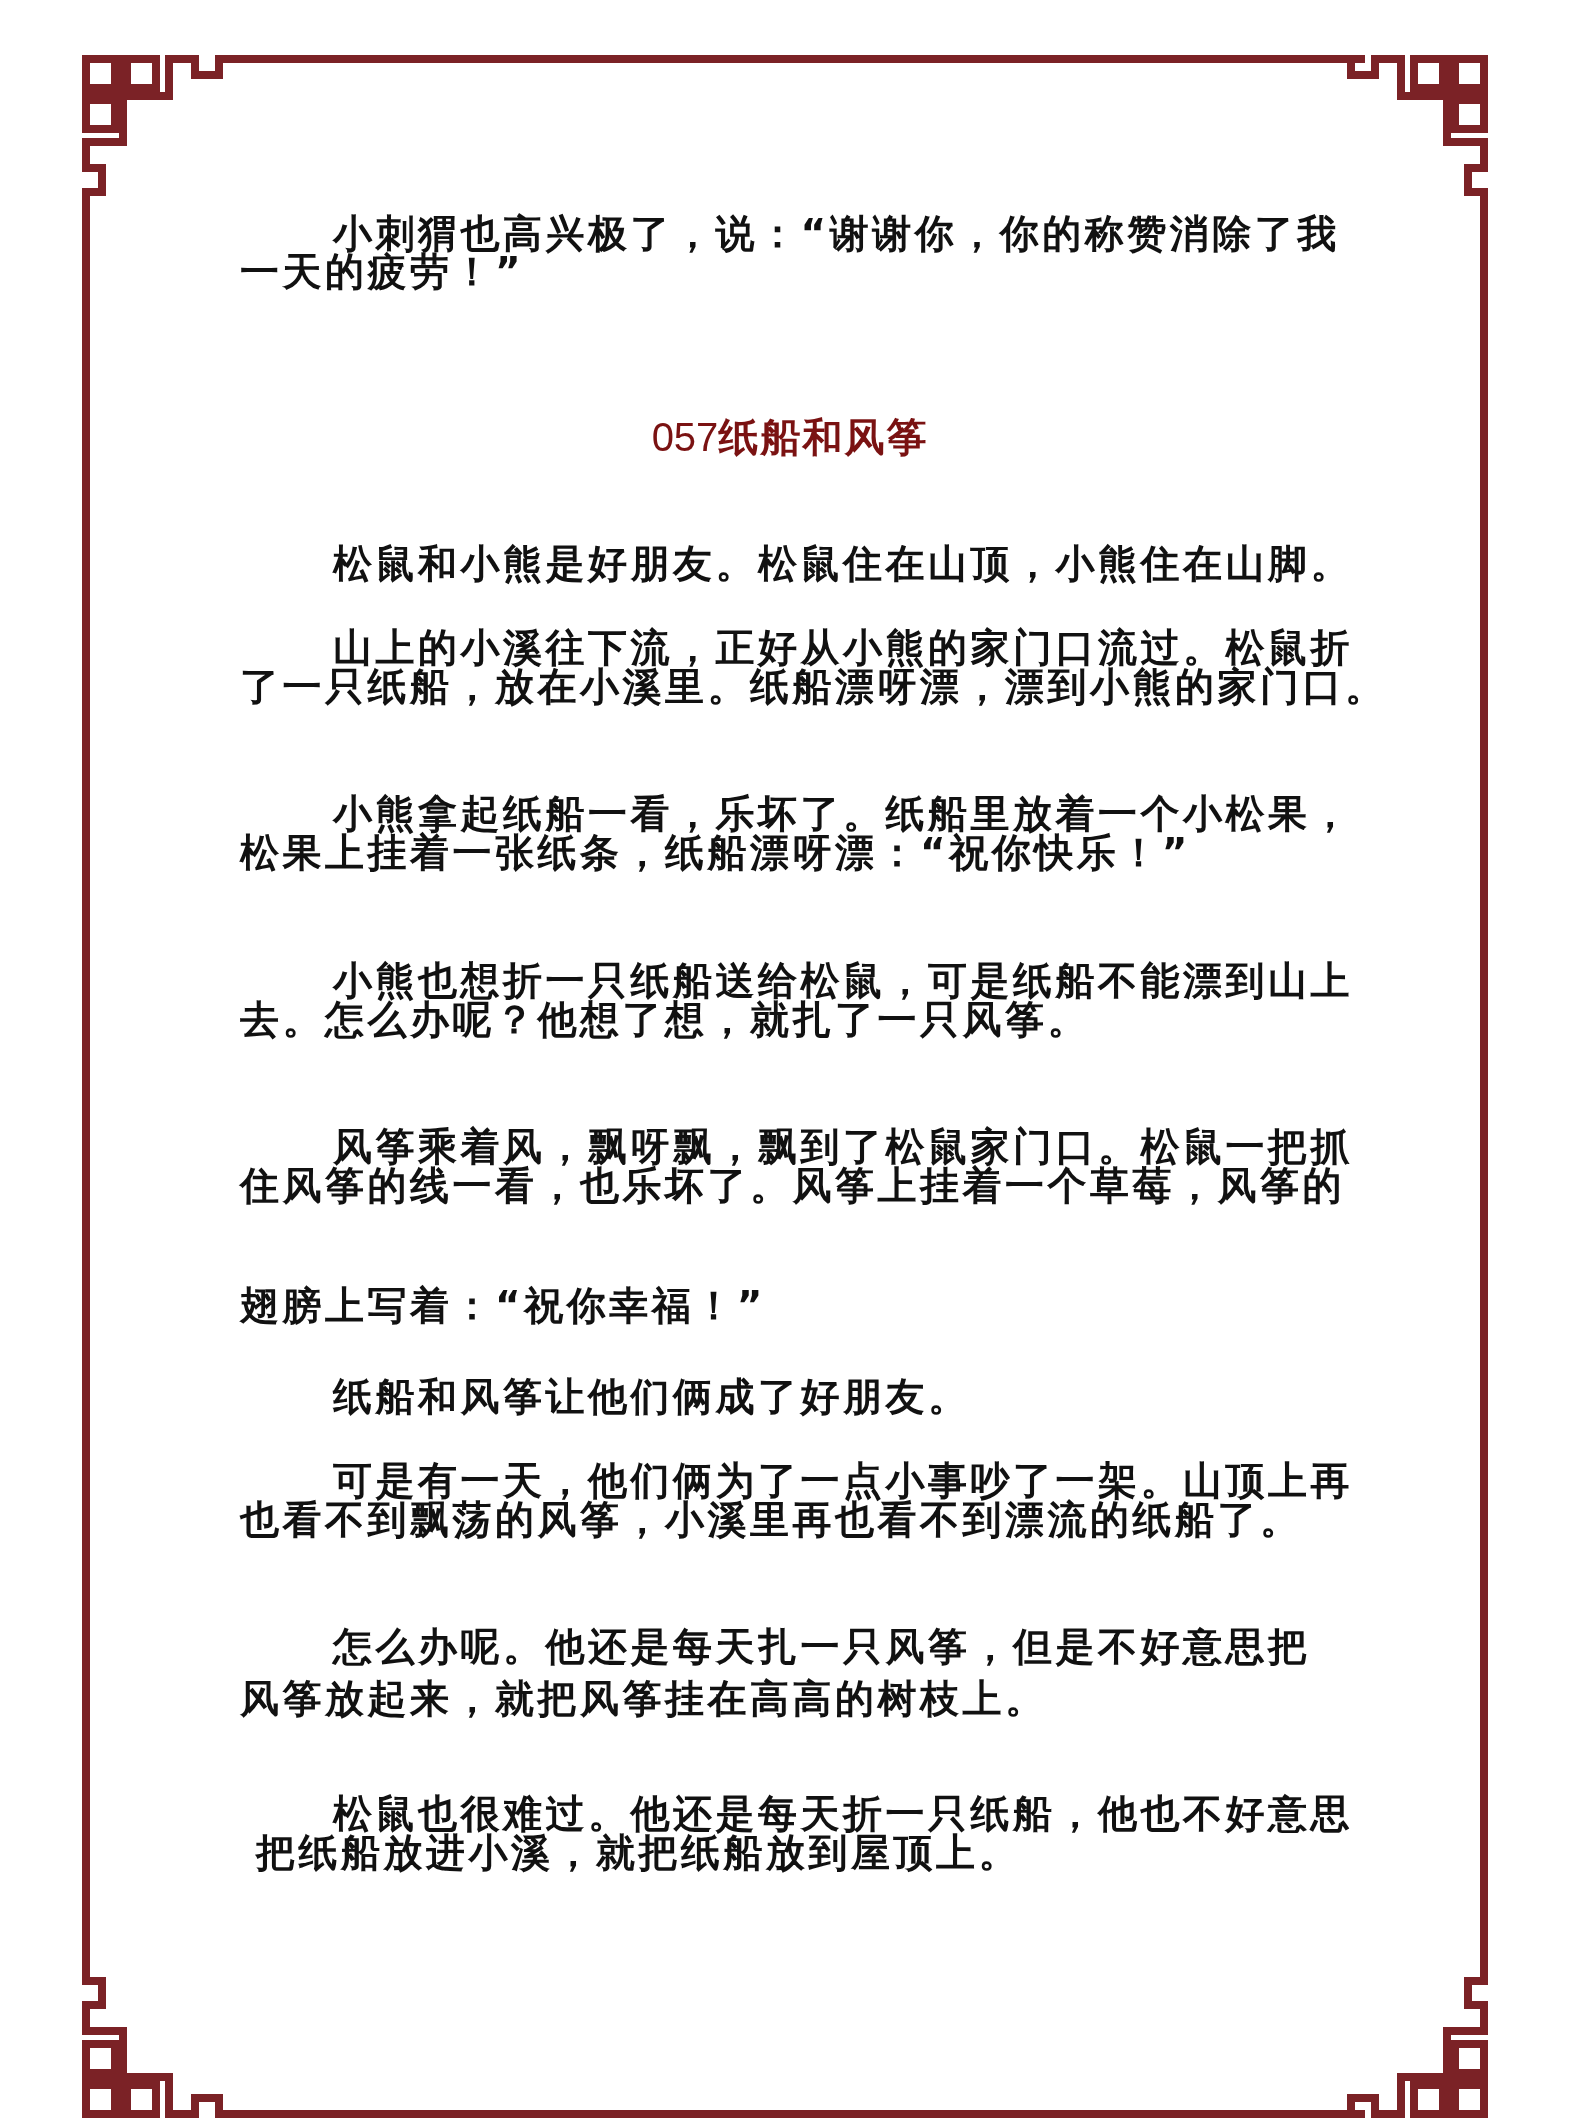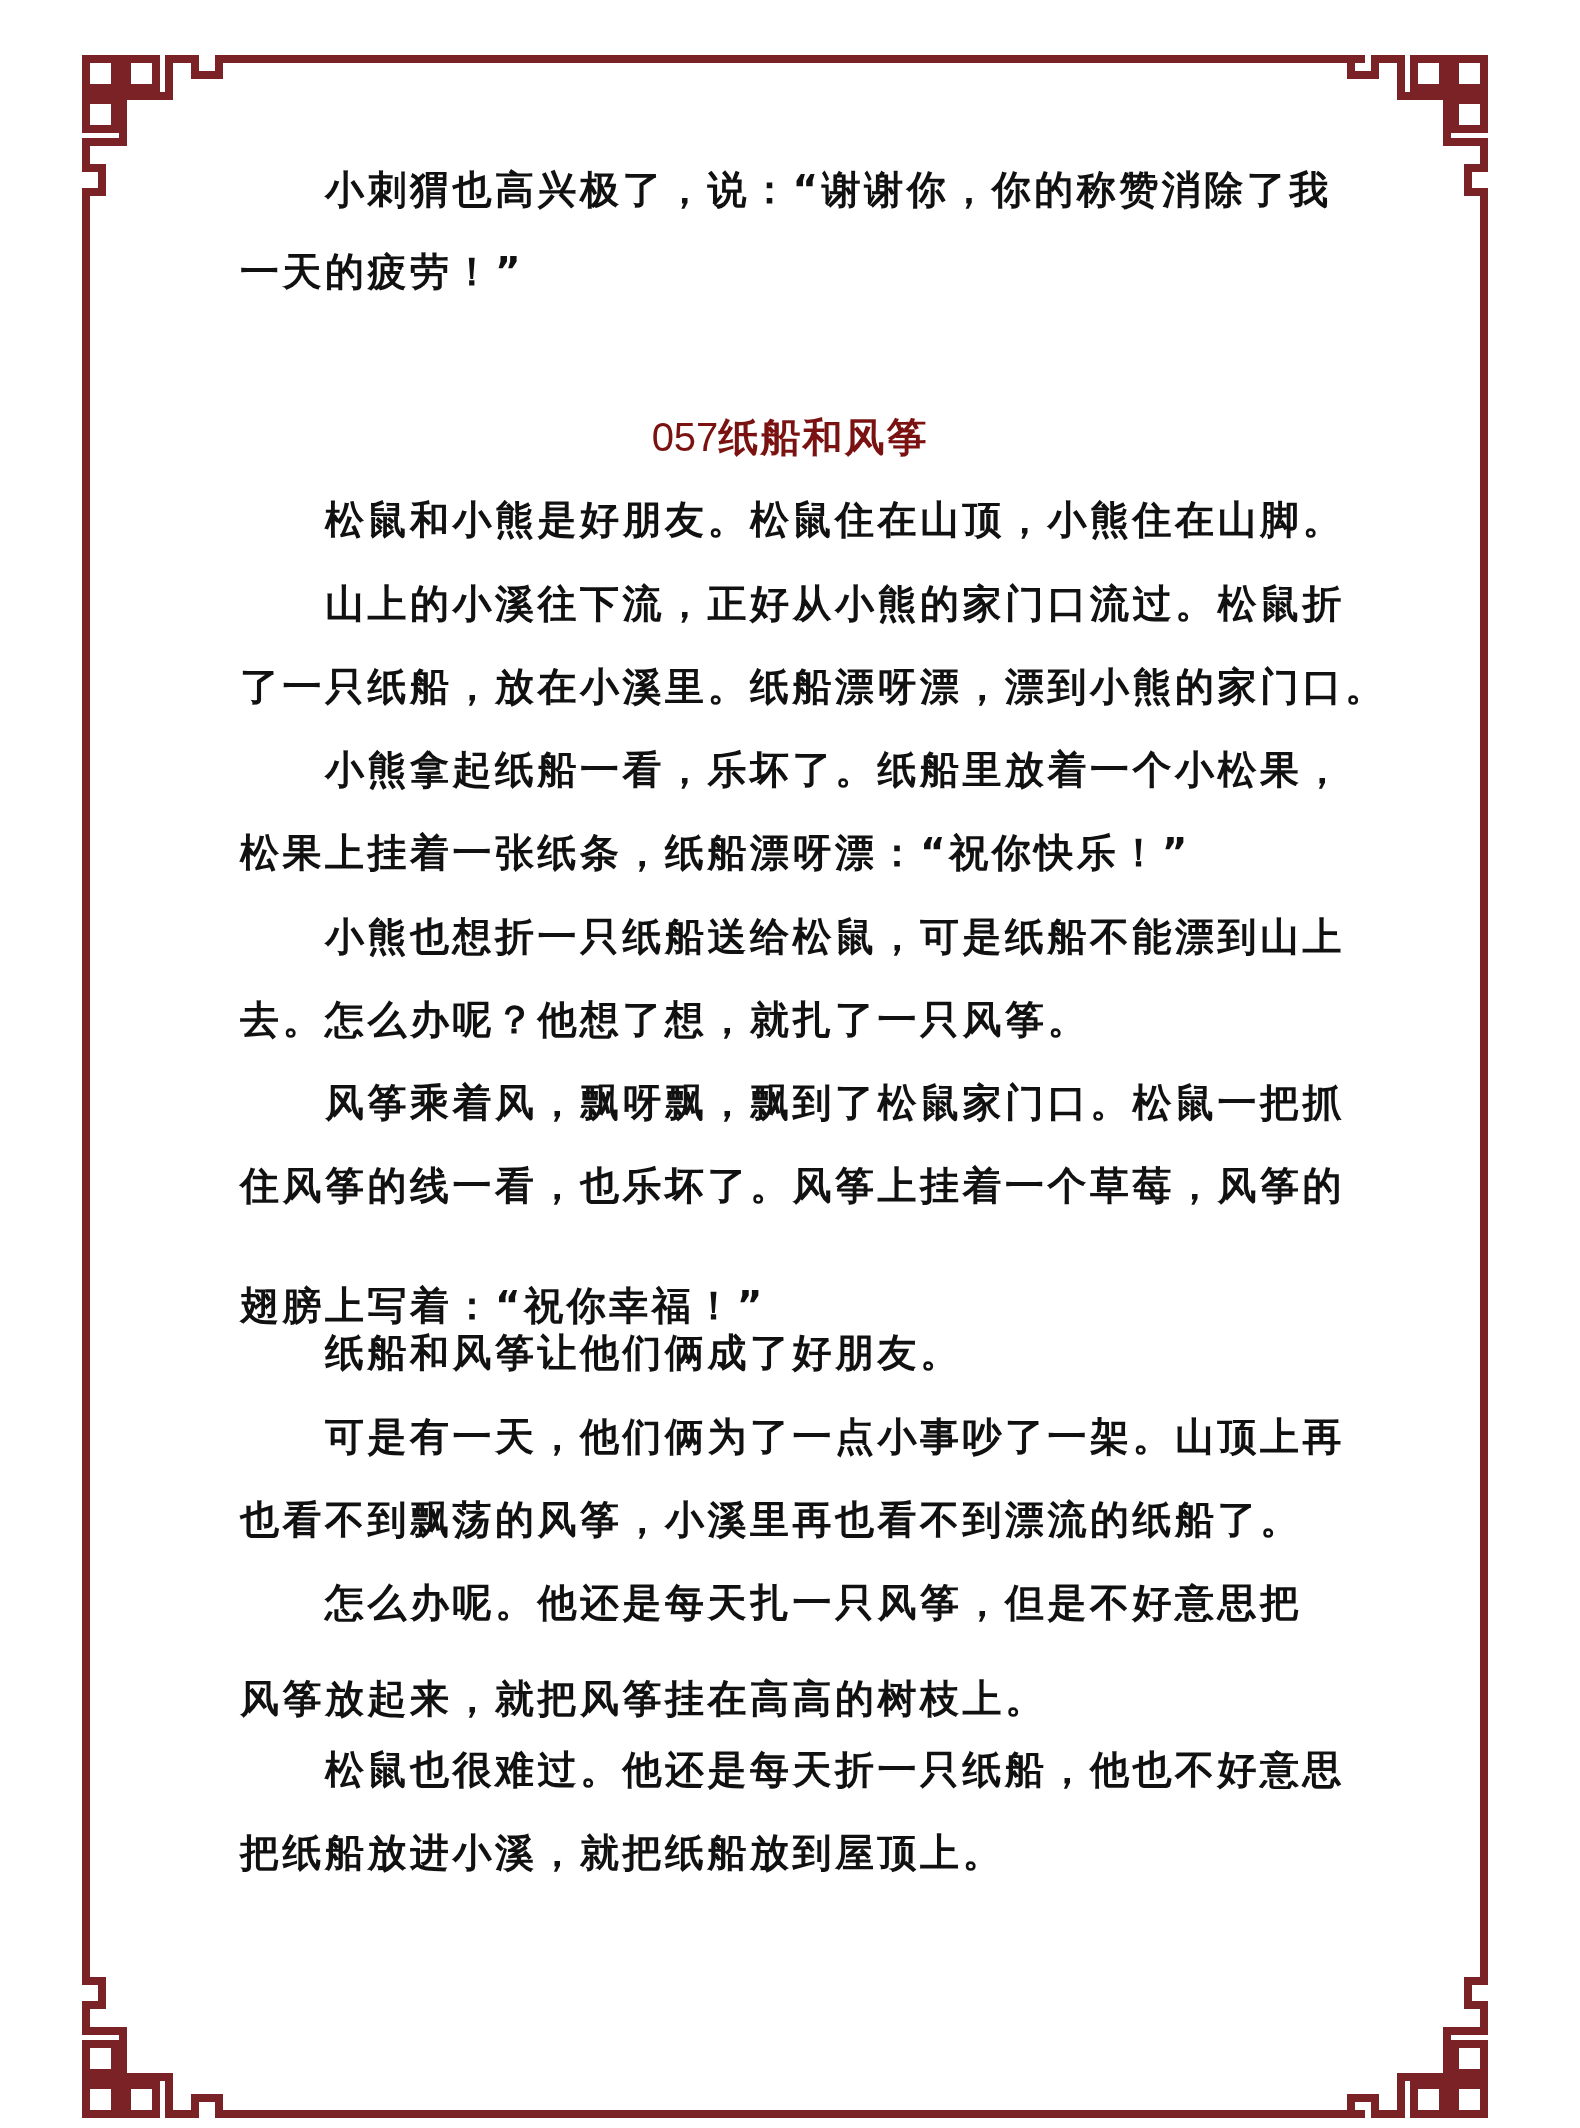--- a/index.html
+++ b/index.html
@@ -13,21 +13,21 @@
     font-family: "DejaVu Sans", "Liberation Sans", sans-serif;
     font-weight: bold;
     font-size: 39px;
     line-height: 48px;
     height: 48px;
     color: #111111;
     white-space: nowrap;
     letter-spacing: 3.5px;
     transform: translateY(-24px);
   }
-  .text-line.indent { left: 325px; }
+  .text-line.indent { left: 333px; margin-top: 44px; }
   .title {
     position: absolute;
     left: 0; width: 1580px;
     top: 413px;
     text-align: center;
     font-family: "Liberation Sans", "DejaVu Sans", sans-serif;
     font-size: 40px;
     line-height: 48px;
     color: #7a1212;
     white-space: nowrap;
@@ -117,14 +117,14 @@
   <div class="text-line" style="top:1020px;">去。怎么办呢？他想了想，就扎了一只风筝。</div>
   <div class="text-line indent" style="top:1103px;">风筝乘着风，飘呀飘，飘到了松鼠家门口。松鼠一把抓</div>
   <div class="text-line" style="top:1186px;">住风筝的线一看，也乐坏了。风筝上挂着一个草莓，风筝的</div>
   <div class="text-line" style="top:1306px;">翅膀上写着：“祝你幸福！”</div>
   <div class="text-line indent" style="top:1353px;">纸船和风筝让他们俩成了好朋友。</div>
   <div class="text-line indent" style="top:1437px;">可是有一天，他们俩为了一点小事吵了一架。山顶上再</div>
   <div class="text-line" style="top:1520px;text-align:right;">也看不到飘荡的风筝，小溪里再也看不到漂流的纸船了。</div>
   <div class="text-line indent" style="top:1603px;">怎么办呢。他还是每天扎一只风筝，但是不好意思把</div>
   <div class="text-line" style="top:1699px;">风筝放起来，就把风筝挂在高高的树枝上。</div>
   <div class="text-line indent" style="top:1770px;">松鼠也很难过。他还是每天折一只纸船，他也不好意思</div>
-  <div class="text-line" style="top:1853px;">把纸船放进小溪，就把纸船放到屋顶上。</div>
+  <div class="text-line" style="top:1853px;margin-left:16px;">把纸船放进小溪，就把纸船放到屋顶上。</div>
 </section>
 
 </body></html>

